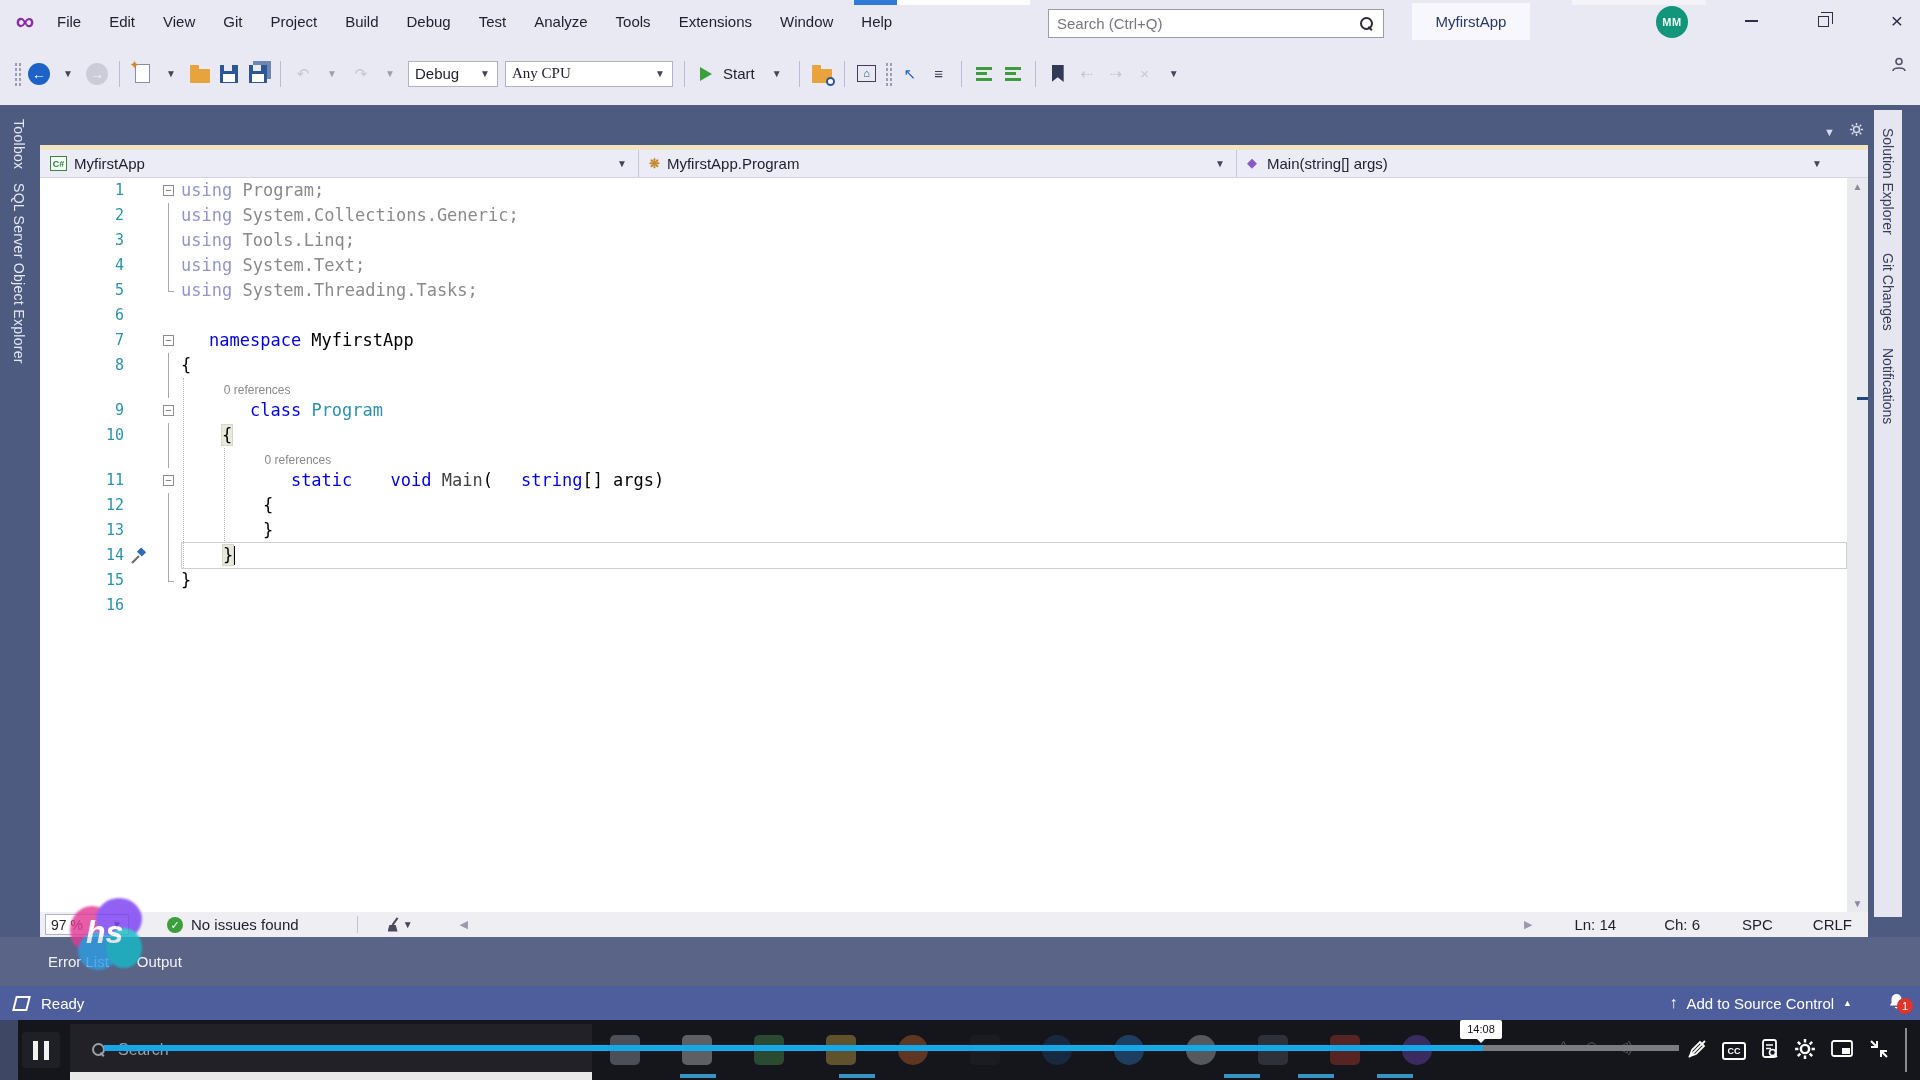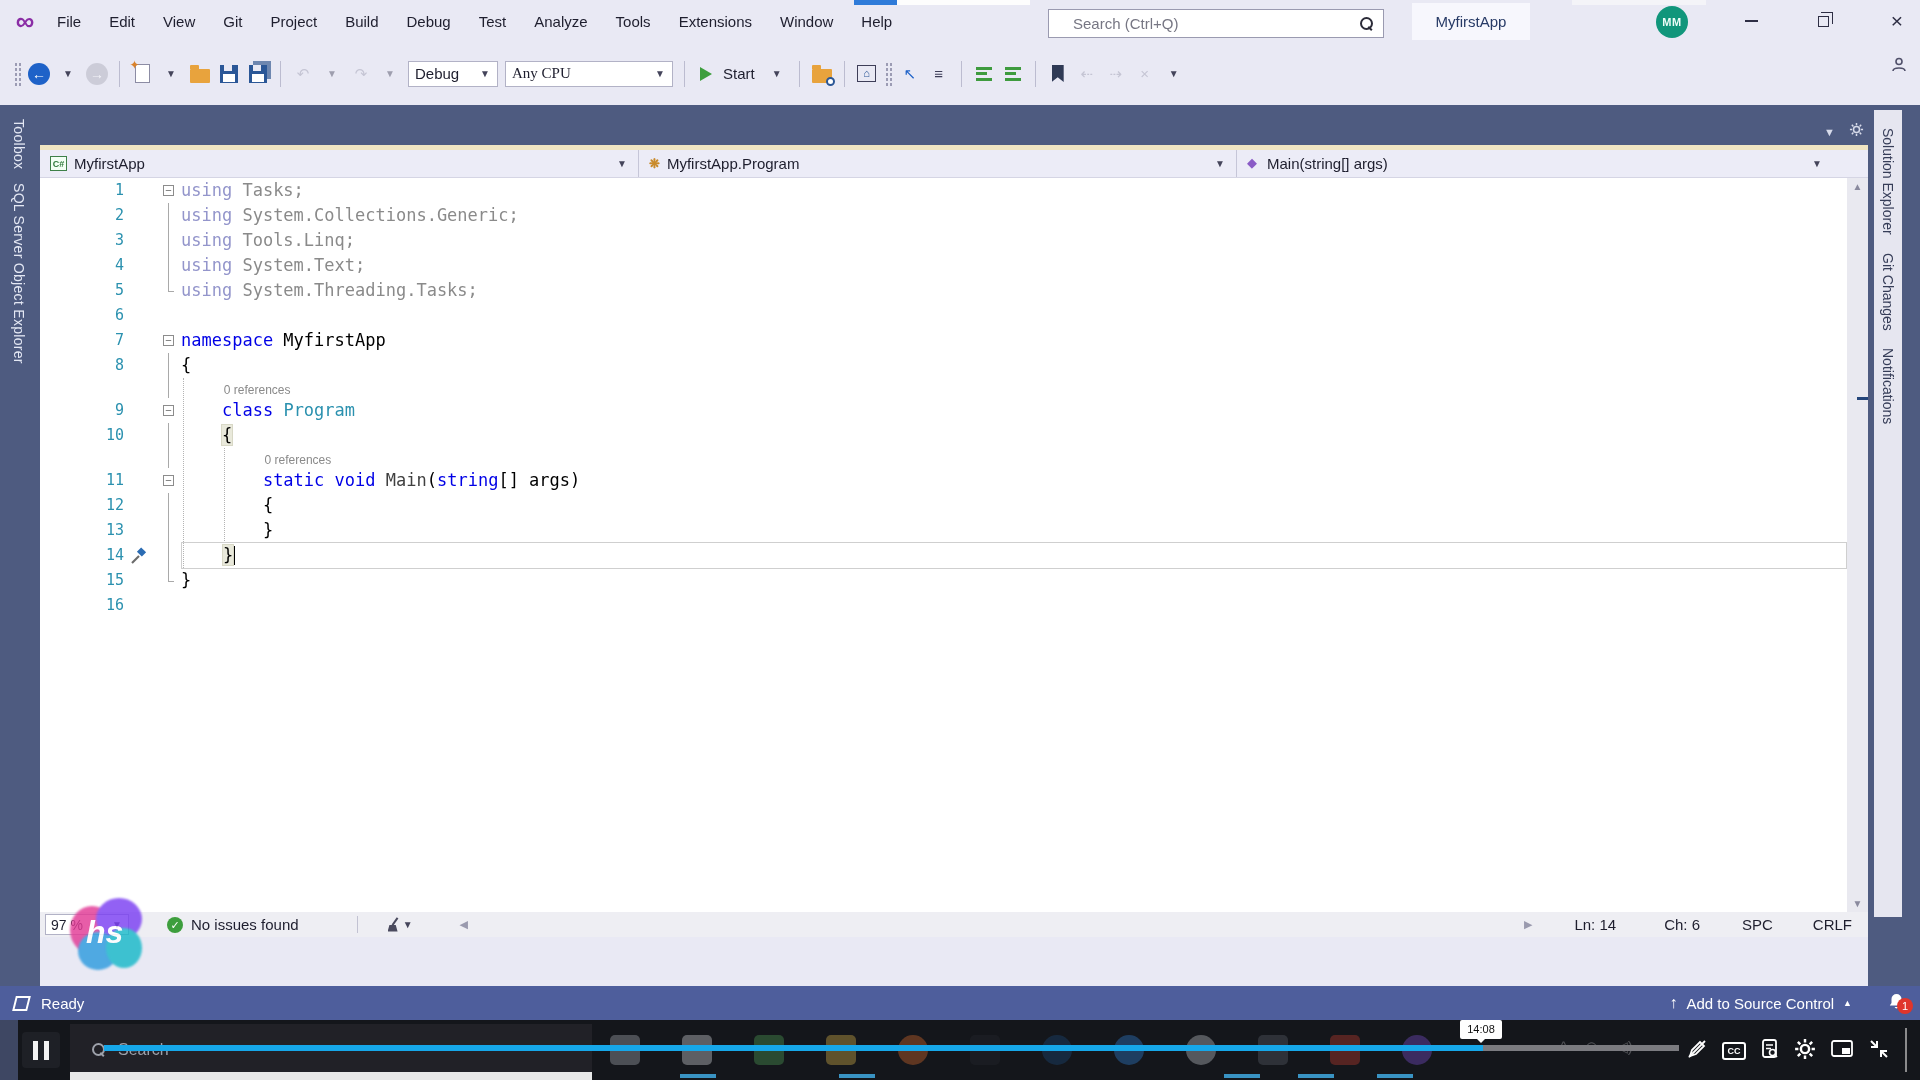--- a/index.html
+++ b/index.html
@@ -8,21 +8,21 @@
   #root { position:relative; width:1920px; height:1080px; }
 
   
   #titlebar { position:absolute; left:0; top:0; width:1920px; height:42px; background:#E9E9F4;
               display:flex; align-items:center; }
   #vslogo { width:34px; text-align:center; font-size:26px; font-weight:bold; color:#8A2DA5; line-height:42px; margin-left:8px;}
   #menubar { display:flex; gap:26px; margin-left:14px; font-size:15px; color:#1E1E2E; }
   #menubar .menu-item { cursor:default; padding:2px 1px; }
   #qsearch { position:absolute; left:1048px; top:9px; width:336px; height:29px; background:#FFFFFF;
              border:1px solid #9A9AB0; display:flex; align-items:center; }
-  #qsearch input { flex:1; border:0; outline:0; font-size:15px; color:#333; padding:0 24px;
+  #qsearch input { flex:1; border:0; outline:0; font-size:15px; color:#333; padding:0 8px;
                    font-family:"Liberation Sans",sans-serif; background:transparent; }
   #qsearch input::placeholder { color:#767683; }
   .magnifier { position:relative; width:14px; height:14px; display:inline-block; }
   .magnifier::before { content:""; position:absolute; left:0; top:0; width:9px; height:9px;
                        border:2px solid #2B2B38; border-radius:50%; }
   .magnifier::after  { content:""; position:absolute; left:9px; top:9px; width:5px; height:2px;
                        background:#2B2B38; transform:rotate(45deg); transform-origin:0 0; }
   #qsearch .magnifier { margin-right:9px; }
   #solution-badge { position:absolute; left:1412px; top:3px; width:118px; height:37px; background:#F7F7FD;
                     color:#273A66; font-size:15px; display:flex; align-items:center; justify-content:center; }
@@ -122,21 +122,21 @@
   .foldcell.fline::before, .foldcell.fend::before { content:""; position:absolute; left:12px; top:0;
             bottom:0; width:1px; background:#A9A9A9; }
   .foldcell.fend::before { bottom:11px; }
   .foldcell.fend::after { content:""; position:absolute; left:12px; bottom:11px; width:6px; height:1px;
             background:#A9A9A9; }
   .foldbox { position:absolute; left:7px; top:50%; margin-top:-6px; width:11px; height:11px;
              border:1px solid #8C8C8C; background:#FFF; font-size:9px; line-height:9px; text-align:center;
              color:#3A3A3A; }
   .codewrap { flex:1; font-size:17px; white-space:pre; color:#000; position:relative; }
   .row.current .codewrap { border:1px solid #CFCFCF; margin:-1px 0; }
-  .kw  { color:#0000E6; }
+  .kw  { color:#0000E6;margin-left:28px; }
   .kwf { color:#9395CB; }
   .idf { color:#8A8A8A; }
   .typ { color:#2B91AF; }
   .met { color:#404040; }
   .pln { color:#000; }
   .hl  { background:#E9E9DB; outline:1px solid #D8D8C6; }
   .lenstext { font-family:"Liberation Sans",sans-serif; font-size:12px; color:#8A8A8A; }
   .cursorbar { display:inline-block; width:2px; height:19px; background:#000; vertical-align:-4px; }
   .guide { position:absolute; width:0; border-left:1px dotted #B4B4B4; }
   #guide0 { left:143px; top:200px; height:190px; }
@@ -422,21 +422,21 @@
   <div id="editor">
     <div class="guide" id="guide0"></div>
     <div class="guide" id="guide4"></div>
   <div class="row">
         <span class="bpmargin"></span>
         <span class="lnum">1</span>
         <span class="miconcell"></span>
         <span class="foldcell">
           <span class="foldbox">–</span>
         </span>
-        <span class="codewrap"><span class="kwf">using</span><span class="idf"> Tasks;</span></span>
+        <span class="codewrap"><span class="kwf">using</span><span class="idf"> Program;</span></span>
       </div>
       <div class="row">
         <span class="bpmargin"></span>
         <span class="lnum">2</span>
         <span class="miconcell"></span>
         <span class="foldcell fline"></span>
         <span class="codewrap"><span class="kwf">using</span><span class="idf"> System.Collections.Generic;</span></span>
       </div>
       <div class="row">
         <span class="bpmargin"></span>
@@ -579,20 +579,24 @@
     <span class="broom"></span>
     <span class="caret">▼</span>
     <span class="hscroll-arr" id="ha-left">◀</span>
     <span class="hscroll-arr" id="ha-right">▶</span>
     <span class="docstat" id="stat-ln">Ln: 14</span>
     <span class="docstat" id="stat-ch">Ch: 6</span>
     <span class="docstat" id="stat-spc">SPC</span>
     <span class="docstat" id="stat-eol">CRLF</span>
   </div>
 
+  <div id="panelrow">
+      <span class="panel-tab">Error List</span>
+      <span class="panel-tab">Output</span>
+    </div>
 
   <div id="statusbar">
     <span id="bg-ops"></span>
     <span>Ready</span>
     <div id="sb-right">
       <span class="up">↑</span>
       <span>Add to Source Control</span>
       <span class="tri">▲</span>
       <span id="bellwrap">
         <svg width="19" height="19" viewBox="0 0 19 19">

